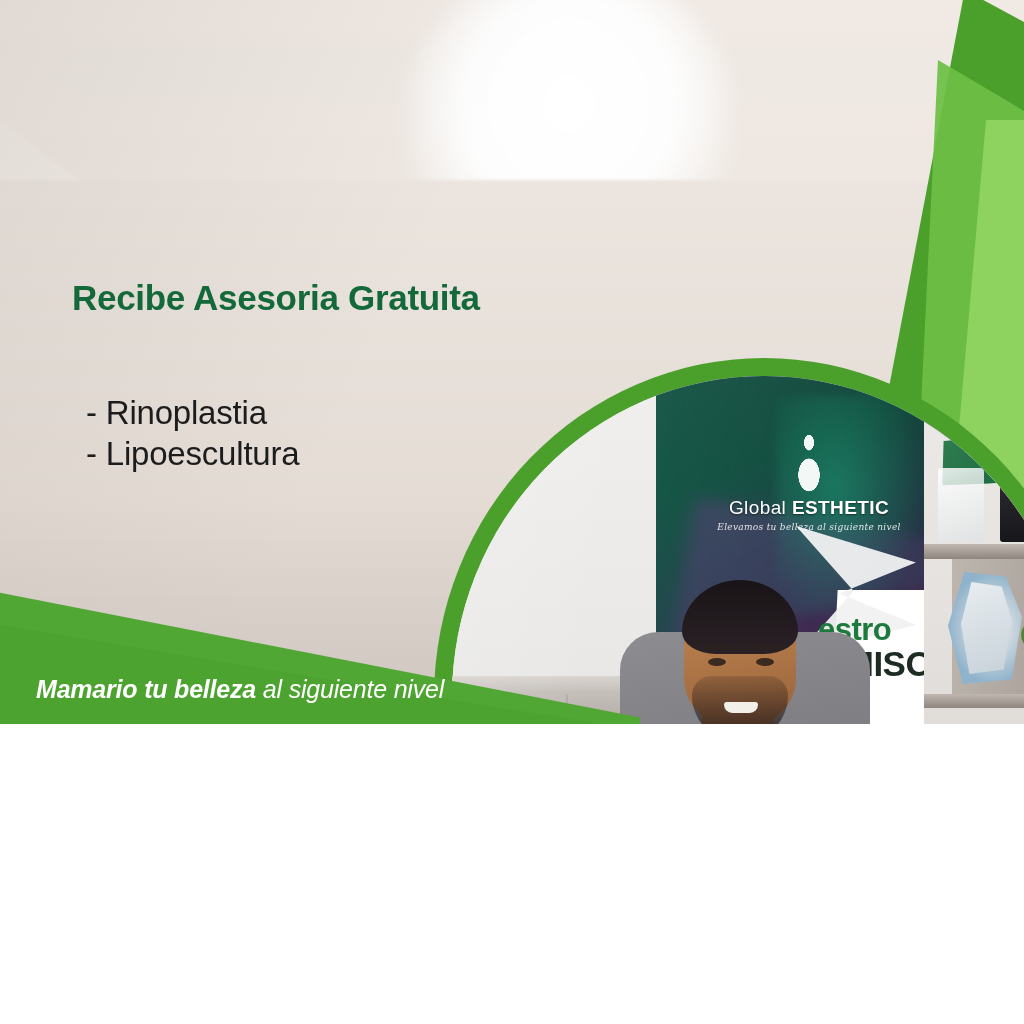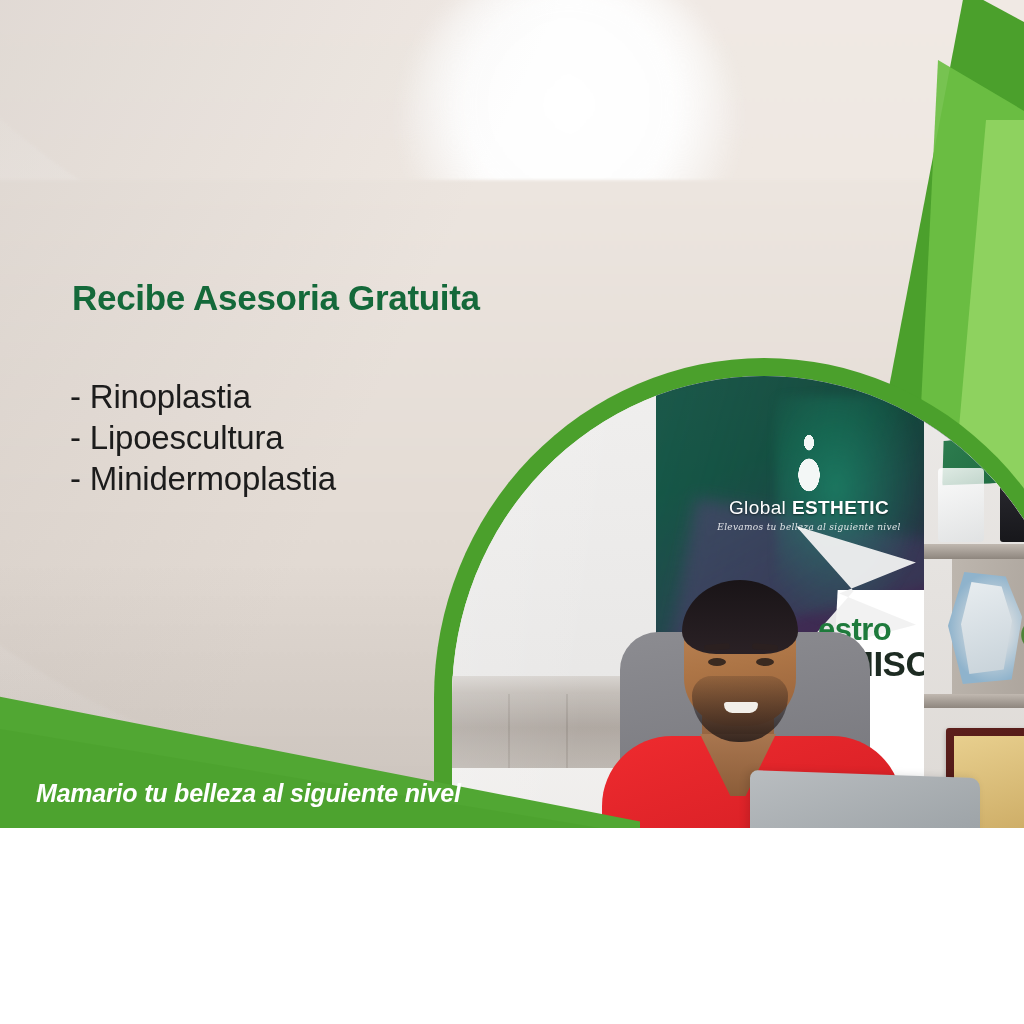--- a/index.html
+++ b/index.html
@@ -2,21 +2,21 @@
 <html><head>
 <meta charset="utf-8">
 <style>
   html,body{margin:0;padding:0;}
   body{
     width:1024px;height:1024px;overflow:hidden;
     font-family:"Liberation Sans", sans-serif;
     background:#ffffff;
   }
   #poster{
-    position:relative;width:1024px;height:828px;overflow:hidden;
+    position:relative;width:1024px;height:724px;overflow:hidden;
     background:#d8d2cc;
   }
 
   
   .bg-base{
     position:absolute;inset:0;
     background:
       radial-gradient(ellipse 340px 330px at 566px 220px, #ffffff 0%, #fdfcfb 42%, rgba(250,248,246,0) 72%),
       linear-gradient(178deg,#efe9e3 0%,#f3eeea 30%,#e8e1db 62%,#d9d2cc 100%);
   }
@@ -258,32 +258,32 @@
   }
 
   
   .headline{
     position:absolute;left:72px;top:278px;
     font-size:35px;font-weight:800;color:#14693a;
     letter-spacing:-.3px;white-space:nowrap;
   }
   .offer-list{
     position:absolute;left:70px;top:376px;
-    list-style:none;margin:0;padding:0;
+    list-style:none;margin:16px;padding:0;
   }
   .offer-list li{
     font-size:33px;color:#1c1c1c;font-weight:400;
     line-height:41px;white-space:nowrap;letter-spacing:-.2px;
   }
   .tagline{
     position:absolute;left:36px;bottom:20px;
     font-size:25px;font-weight:800;font-style:italic;color:#ffffff;
     white-space:nowrap;letter-spacing:-.2px;
   }
-  .tagline .t2{font-weight:700;}
+  .tagline .t2{font-weight:400;}
 </style>
 </head>
 <body>
 
 <div id="poster">
 
   <div class="bg-base"></div>
   <div class="wall-arc-top"></div>
   <div class="wall-arc-mid"></div>
   <div class="wall-glow"></div>
@@ -373,21 +373,20 @@
   </div>
 
   <div class="bottom-wedge"></div>
   <div class="bottom-wedge2"></div>
 
   <div class="headline">Recibe Asesoria Gratuita</div>
 
   <ul class="offer-list">
     <li>- Rinoplastia</li>
     <li>- Lipoescultura</li>
-    <li>- Minidermoplastia</li>
   </ul>
 
   <div class="tagline">
     <span>Mamario tu belleza</span>
     <span class="t2">al siguiente nivel</span>
   </div>
 
 </div>
 
 </body></html>

